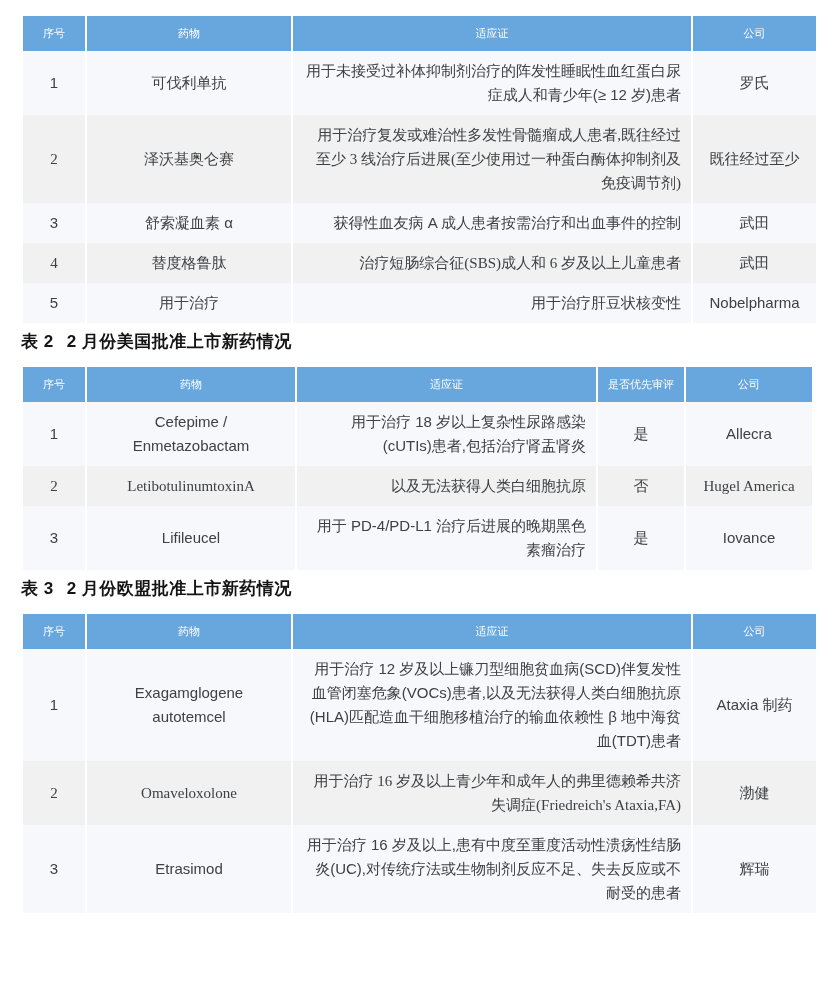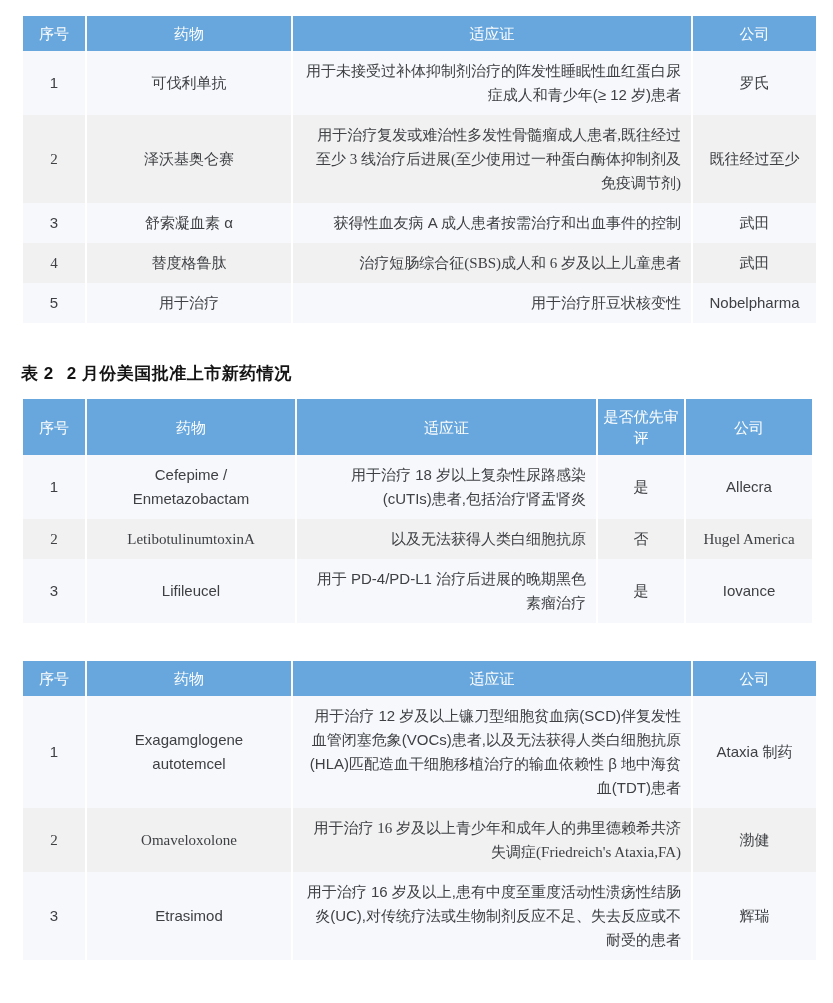--- a/index.html
+++ b/index.html
@@ -13,42 +13,42 @@
   }
   *{box-sizing:border-box;margin:0;padding:0;}
   html,body{background:var(--page-bg);}
   body{
     width:833px;
     min-height:1003px;
     font-family:"Liberation Sans","DejaVu Sans",sans-serif;
     color:var(--body-text);
   }
   .page{padding:16px 21px 10px 21px;}
-  .table-section + .table-section{margin-top:38px;}
+  .table-section + .table-section{margin-top:6px;}
   .tbl-title{
     font-size:17px;
     font-weight:700;
     color:var(--title-text);
     line-height:25px;
     margin-bottom:13px;
     letter-spacing:0.5px;
   }
   .tbl-title .title-prefix{margin-right:13px;}
   table.drug-table{
     border-collapse:separate;
     border-spacing:2px 0;
     table-layout:fixed;
     width:791px;
     background:#FFFFFF;
   }
   table.drug-table th{
     background:var(--header-bg);
     color:var(--header-text);
     font-weight:400;
-    font-size:15px;
+    font-size:11px;
     line-height:21px;
     padding:7px 4px;
     text-align:center;
     vertical-align:middle;
   }
   table.drug-table td{
     font-size:15px;
     line-height:24px;
     padding:8px 6px;
     vertical-align:middle;
@@ -159,20 +159,21 @@
             <td class="cell-seq">3</td>
             <td class="cell-drug">Lifileucel</td>
             <td class="cell-indication">用于 PD-4/PD-L1 治疗后进展的晚期黑色素瘤治疗</td>
             <td class="cell-priority">是</td>
             <td class="cell-company">Iovance</td>
           </tr>
         </tbody>
       </table>
     </section>
     <section class="table-section">
+      <h2 class="tbl-title"><span class="title-prefix">表 3</span><span class="title-text">2 月份欧盟批准上市新药情况</span></h2>
       <table class="drug-table">
         <colgroup>
           <col style="width: 62px;">
           <col style="width: 204px;">
           <col style="width: 398px;">
           <col style="width: 123px;">
         </colgroup>
         <thead>
           <tr>
             <th class="head-seq">序号</th>

